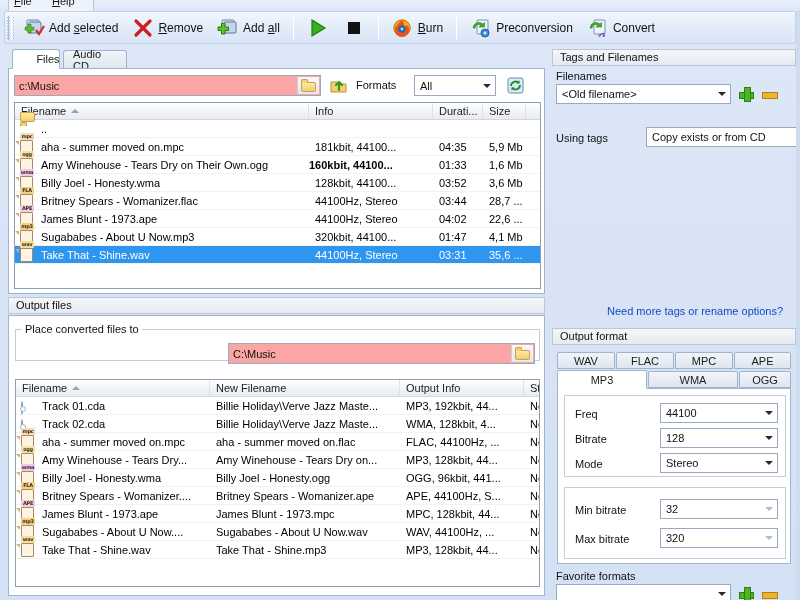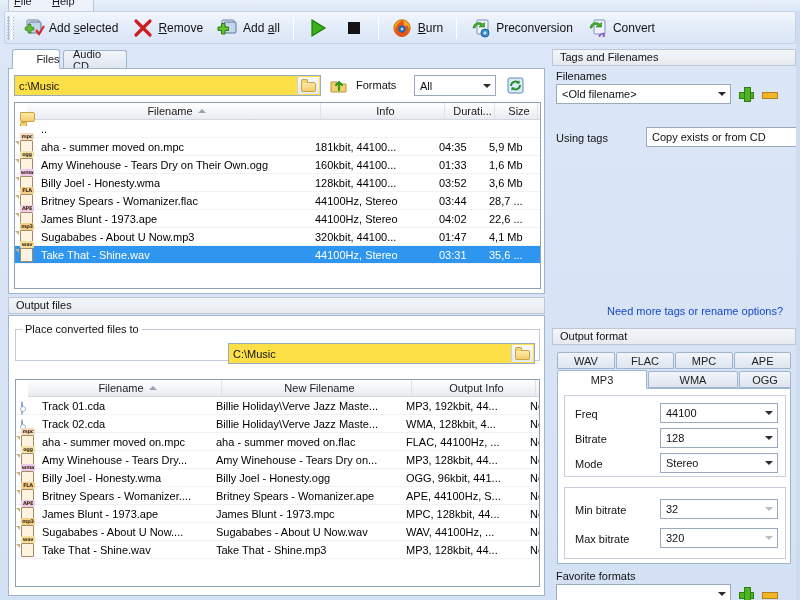--- a/index.html
+++ b/index.html
@@ -82,21 +82,21 @@
   }
 
   .panel-files {
     position: absolute; left: 8px; top: 68px; width: 537px; height: 226px;
     background: #fff; border: 1px solid #9fb4cd;
   }
   .pathrow {
     position: absolute; left: 5px; top: 6px; width: 527px; height: 22px;
   }
   .txtbox {
-    position: absolute; border: 1px solid #9aa9bd; background: #fde047;
+    position: absolute; border: 1px solid #9aa9bd; background: #fca5a5;
     font-size: 11px; color: #111; display: flex; align-items: center;
     padding: 0 4px; overflow: hidden; white-space: nowrap;
   }
   .inset-btn {
     position: absolute; width: 22px; top: 1px; bottom: 1px; right: 1px;
     background: linear-gradient(180deg,#f7f9fc 0%,#e2e9f2 100%);
     border-left: 1px solid #c7d2e0;
     display: flex; align-items: center; justify-content: center;
   }
   .lbl-sm { position: absolute; font-size: 11px; color: #111; }
@@ -109,24 +109,23 @@
     position: absolute; right: 4px; top: 50%; margin-top: -2px;
     width: 0; height: 0; border-left: 4px solid transparent;
     border-right: 4px solid transparent; border-top: 4px solid #2b2b2b;
   }
   .combo.disabled { background:#fff; color:#111; }
   .combo.disabled .arw { border-top-color: #b5bcc6; }
 
   
   .lv { position: absolute; border: 1px solid #8ca0b8; background: #fff; overflow: hidden; }
   .lv-head {
-    position: absolute; left: 12px; top: 0; right: 0; height: 17px;
+    position: absolute; left: 0; top: 0; right: 0; height: 17px;
     background: linear-gradient(180deg,#ffffff 0%, #f1f3f6 60%, #e8ebf0 100%);
     border-bottom: 1px solid #d2d8e0;
-    text-align: center;
   }
   .lv-head .hc {
     position: absolute; top: 0; height: 16px; line-height: 16px;
     font-size: 11px; color: #222; padding-left: 6px;
     border-right: 1px solid #dfe3e9; overflow: hidden; white-space: nowrap;
   }
   .sortarw {
     display: inline-block; width: 0; height: 0; margin-left: 5px;
     vertical-align: middle; position: relative; top: -1px;
     border-left: 4px solid transparent; border-right: 4px solid transparent;
@@ -423,21 +422,21 @@
           <div class="row">
             <span class="fi"><span class="fileicon"><span class="sheet"></span><span class="fold"></span><span class="tag" style="background: rgb(247, 217, 189);">mpc</span></span></span>
             <div class="c first" style="left: 0px; width: 294px;">aha - summer moved on.mpc</div>
             <div class="c" style="left: 294px; width: 124px;">181kbit, 44100...</div>
             <div class="c" style="left: 418px; width: 50px;">04:35</div>
             <div class="c" style="left: 468px; width: 59px;">5,9 Mb</div>
           </div>
           <div class="row">
             <span class="fi"><span class="fileicon"><span class="sheet"></span><span class="fold"></span><span class="tag" style="background: rgb(245, 226, 168);">ogg</span></span></span>
             <div class="c first" style="left: 0px; width: 294px;">Amy Winehouse - Tears Dry on Their Own.ogg</div>
-            <div class="c" style="left: 294px; width: 124px;">160kbit, 44100...</div>
+            <div class="c" style="left: 288px; width: 124px; font-weight: bold;">160kbit, 44100...</div>
             <div class="c" style="left: 418px; width: 50px;">01:33</div>
             <div class="c" style="left: 468px; width: 59px;">1,6 Mb</div>
           </div>
           <div class="row">
             <span class="fi"><span class="fileicon"><span class="sheet"></span><span class="fold"></span><span class="tag" style="background: rgb(239, 199, 239);">wma</span></span></span>
             <div class="c first" style="left: 0px; width: 294px;">Billy Joel - Honesty.wma</div>
             <div class="c" style="left: 294px; width: 124px;">128kbit, 44100...</div>
             <div class="c" style="left: 418px; width: 50px;">03:52</div>
             <div class="c" style="left: 468px; width: 59px;">3,6 Mb</div>
           </div>

